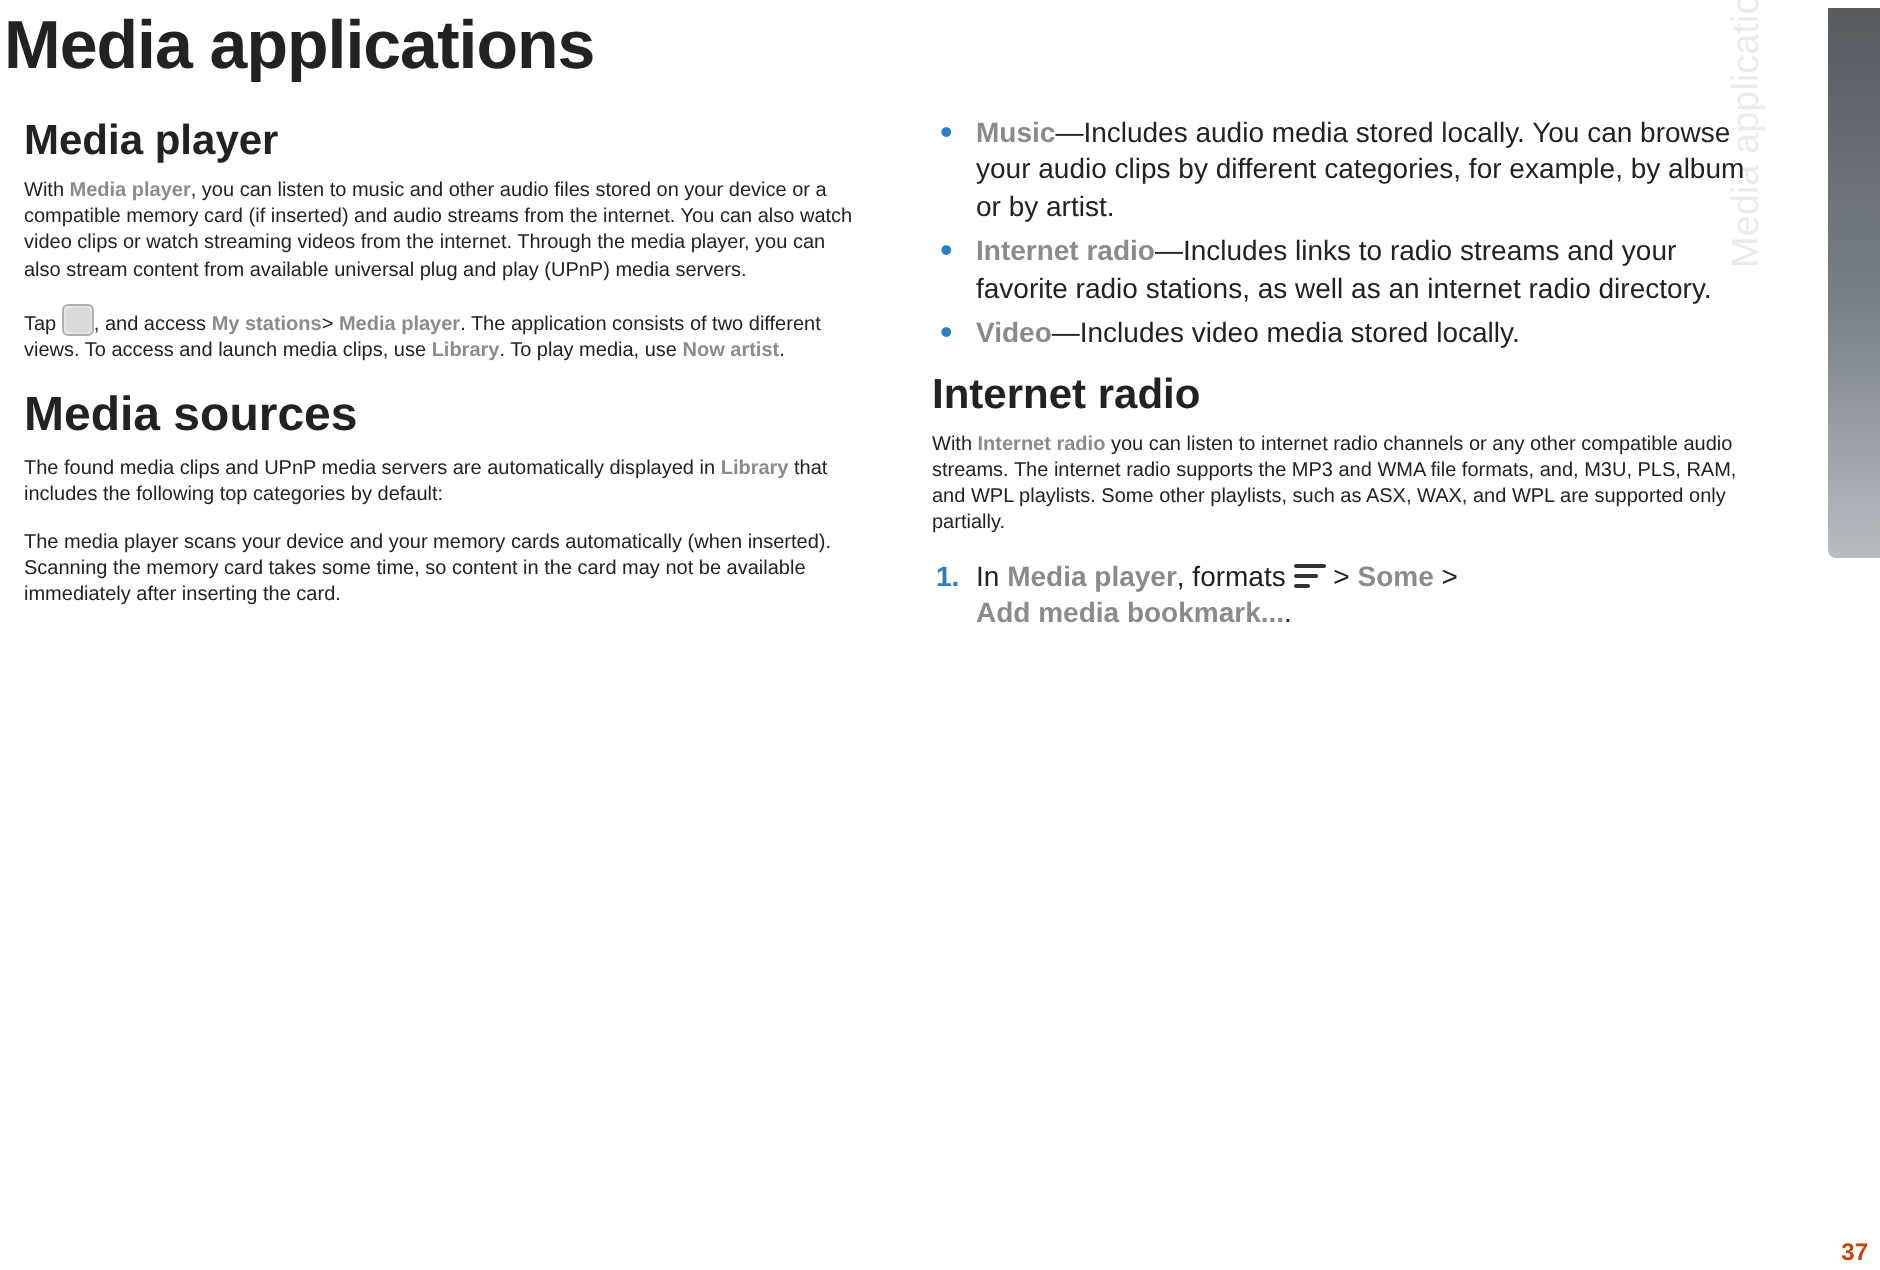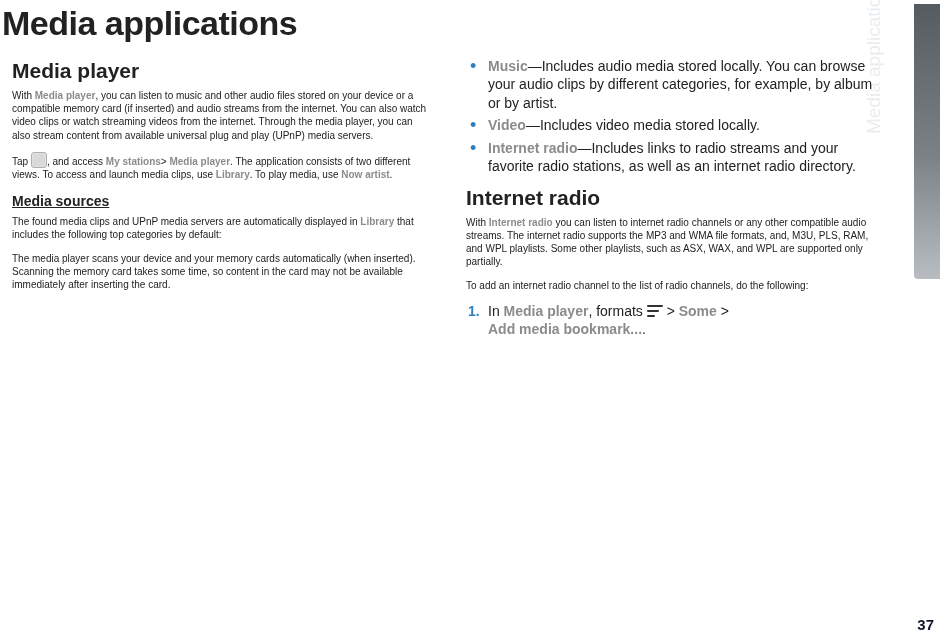--- a/index.html
+++ b/index.html
@@ -29,24 +29,23 @@
   .col {
     width: 418px;
     margin-left: 10px;
   }
   h2 {
     font-size: 21px;
     font-weight: 700;
     margin: 2px 0 6px 0;
   }
   h3 {
-    font-size: 14px;
+    font-size: 24px;
     font-weight: 700;
     margin: 12px 0 6px 0;
-    text-decoration: underline;
   }
   p {
     font-size: 10px;
     line-height: 1.32;
     margin: 0 0 10px 0;
   }
   .emph {
     color: #8b8b8b;
     font-weight: 700;
   }
@@ -134,23 +133,23 @@
     transform-origin: left top;
     font-size: 19px;
     color: #e9ecef;
     font-weight: 400;
     white-space: nowrap;
   }
   .page-num {
     position: absolute;
     right: 6px;
     bottom: 6px;
-    font-size: 15px;
-    font-weight: 700;
-    color: #0f172a;
+    font-size: 12px;
+    font-weight: 700;
+    color: #c2410c;
   }
 </style>
 </head>
 <body>
 
 <div class="page">
 
   <div class="side-tab">
     <div class="side-tab-label">Media applications</div>
   </div>
@@ -181,34 +180,33 @@
 
     </div>
 
     <div class="col">
 
       <ul class="bullets">
         <li>
           <span class="emph">Music</span><span>—Includes audio media stored locally. You can browse your audio clips by different categories, for example, by album or by artist.</span>
         </li>
         <li>
+          <span class="emph">Internet radio</span><span>—Includes links to radio streams and your favorite radio stations, as well as an internet radio directory.</span>
+        </li>
+        <li>
           <span class="emph">Video</span><span>—Includes video media stored locally.</span>
         </li>
-        <li>
-          <span class="emph">Internet radio</span><span>—Includes links to radio streams and your favorite radio stations, as well as an internet radio directory.</span>
-        </li>
       </ul>
 
       <h2>Internet radio</h2>
 
       <p>
         <span>With </span><span class="emph">Internet radio</span><span> you can listen to internet radio channels or any other compatible audio streams. The internet radio supports the MP3 and WMA file formats, and, M3U, PLS, RAM, and WPL playlists. Some other playlists, such as ASX, WAX, and WPL are supported only partially.</span>
       </p>
 
-      <p>To add an internet radio channel to the list of radio channels, do the following:</p>
 
       <ol class="steps">
         <li>
           <span class="step-num">1.</span>
           <span>In </span><span class="emph">Media player</span><span>, formats </span><span class="icon-menu"><span></span></span><span> &gt; </span><span class="emph">Some</span><span> &gt; </span><br><span class="emph">Add media bookmark...</span><span>.</span>
         </li>
       </ol>
 
     </div>
   </div>

